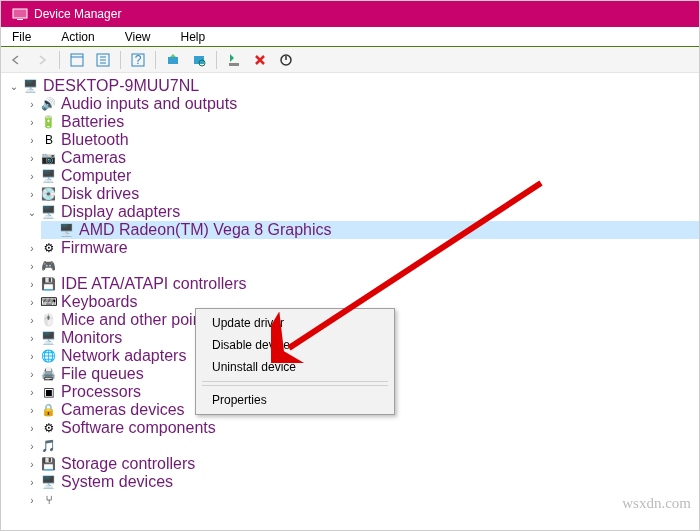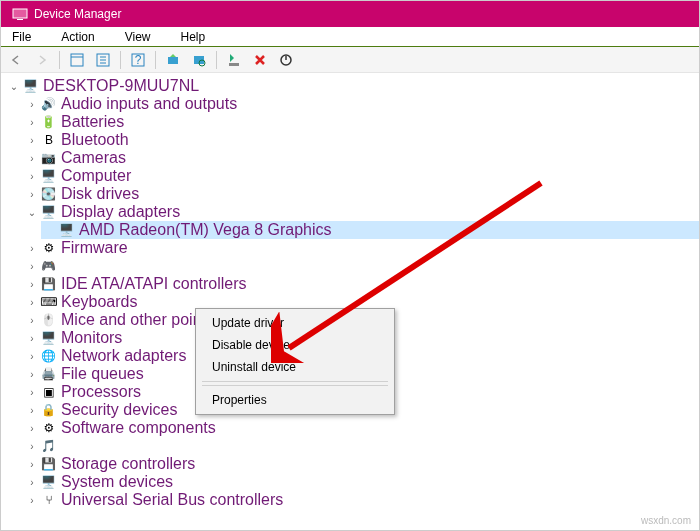--- a/index.html
+++ b/index.html
@@ -20,21 +20,21 @@
 .exp { width:14px; height:14px; display:flex; align-items:center; justify-content:center; font-size:10px; color:#666; margin-right:2px; cursor:default; }
 .dicon { width:16px; height:16px; margin-right:4px; flex-shrink:0; }
 .label { font-size:16px; color:#701a75; }
 .row.sel { background:#cce8ff; }
 .row.sel .label { background:#cce8ff;text-align:right; }
 .ctxmenu { position:absolute; left:178px; top:235px; width:200px; background:#f2f2f2; border:1px solid #a0a0a0; box-shadow:2px 2px 4px rgba(0,0,0,.25); padding:3px 2px; z-index:100;margin-left:16px; }
 .ctxmenu .ci { padding:4px 14px; font-size:12px; cursor:default; }
 .ctxmenu .csep { height:1px; background:#d0d0d0; margin:3px 4px; }
 .ctxmenu .ci.bold { font-weight:normal; }
 .arrow { position:absolute; z-index:101; pointer-events:none; }
-.watermark { position:absolute; right:8px; bottom:4px; font-size:10px; color:#bbb; z-index:50; }
+.watermark { position:absolute; right:8px; bottom:18px; font-size:15px; color:#bbb; z-index:50;font-family:Liberation Serif, serif; }
 </style>
 </head>
 <body>
 
 <div class="window">
 
   <div class="titlebar">
     <svg class="icon" viewBox="0 0 16 16">
         <rect x="1" y="3" width="14" height="9" fill="#e45aa0" stroke="#fff"></rect>
         <rect x="5" y="13" width="6" height="1" fill="#fff"></rect>
@@ -241,21 +241,21 @@
               <div class="row">
                 <span class="exp">›</span>
                 <span class="dicon" style="display:inline-flex;align-items:center;justify-content:center;font-size:12px;">▣</span>
                 <span class="label">Processors</span>
               </div>
             </li>
             <li>
               <div class="row">
                 <span class="exp">›</span>
                 <span class="dicon" style="display:inline-flex;align-items:center;justify-content:center;font-size:12px;">🔒</span>
-                <span class="label">Security devices</span>
+                <span class="label">Cameras devices</span>
               </div>
             </li>
             <li>
               <div class="row">
                 <span class="exp">›</span>
                 <span class="dicon" style="display:inline-flex;align-items:center;justify-content:center;font-size:12px;">⚙</span>
                 <span class="label">Software components</span>
               </div>
             </li>
             <li>
@@ -275,21 +275,20 @@
               <div class="row">
                 <span class="exp">›</span>
                 <span class="dicon" style="display:inline-flex;align-items:center;justify-content:center;font-size:12px;">🖥️</span>
                 <span class="label">System devices</span>
               </div>
             </li>
             <li>
               <div class="row">
                 <span class="exp">›</span>
                 <span class="dicon" style="display:inline-flex;align-items:center;justify-content:center;font-size:12px;">⑂</span>
-                <span class="label">Universal Serial Bus controllers</span>
               </div>
             </li>
           </ul>
         </li>
       </ul>
 
     <div class="ctxmenu">
       <div class="ci">Update driver</div>
       <div class="ci">Disable device</div>
       <div class="ci">Uninstall device</div>

